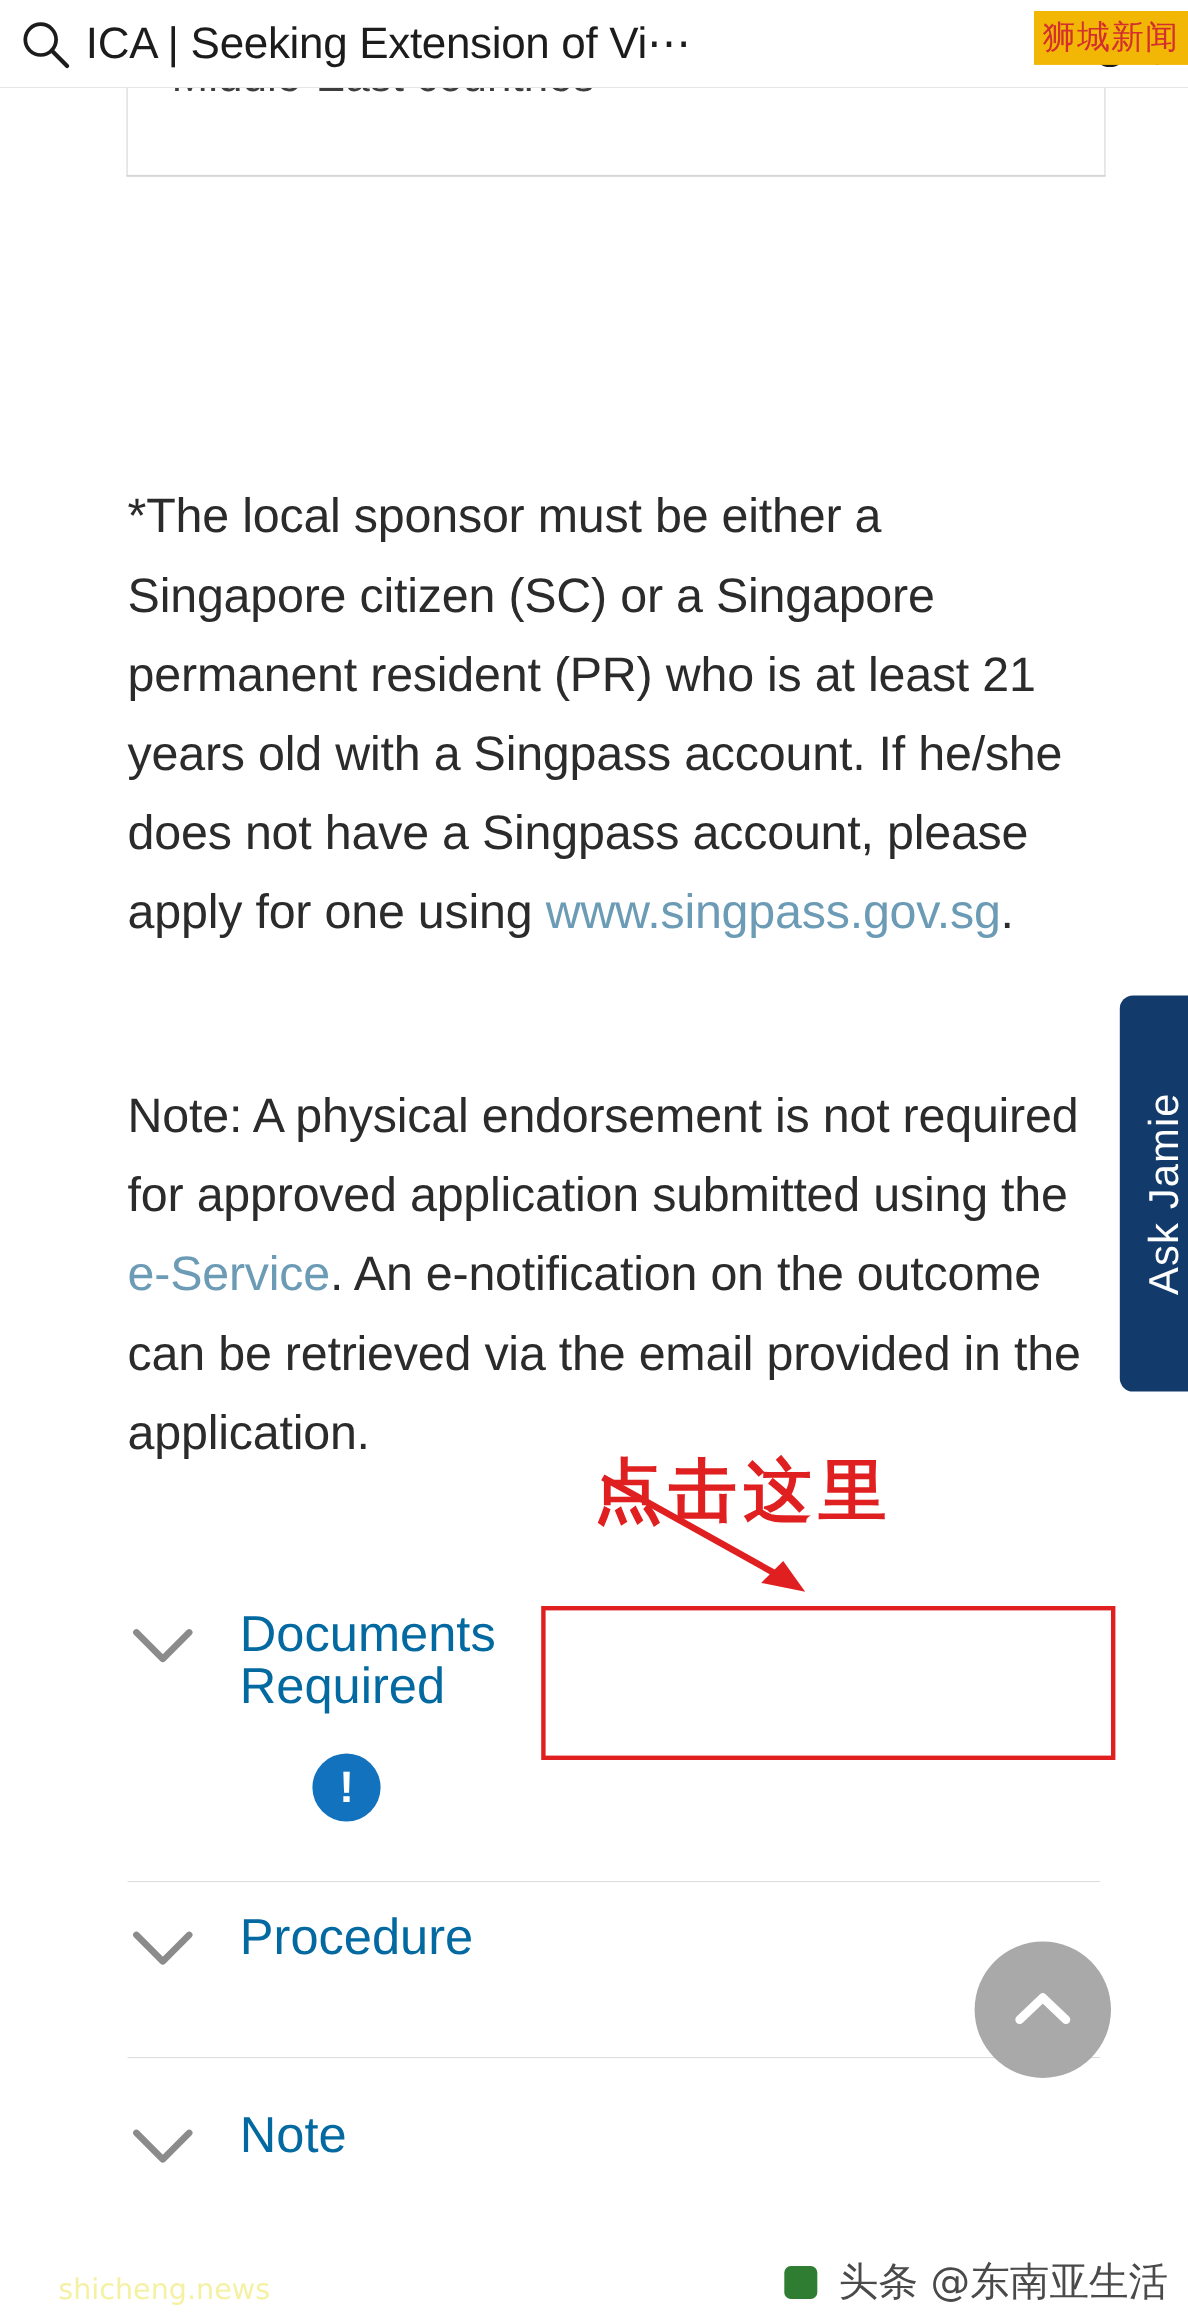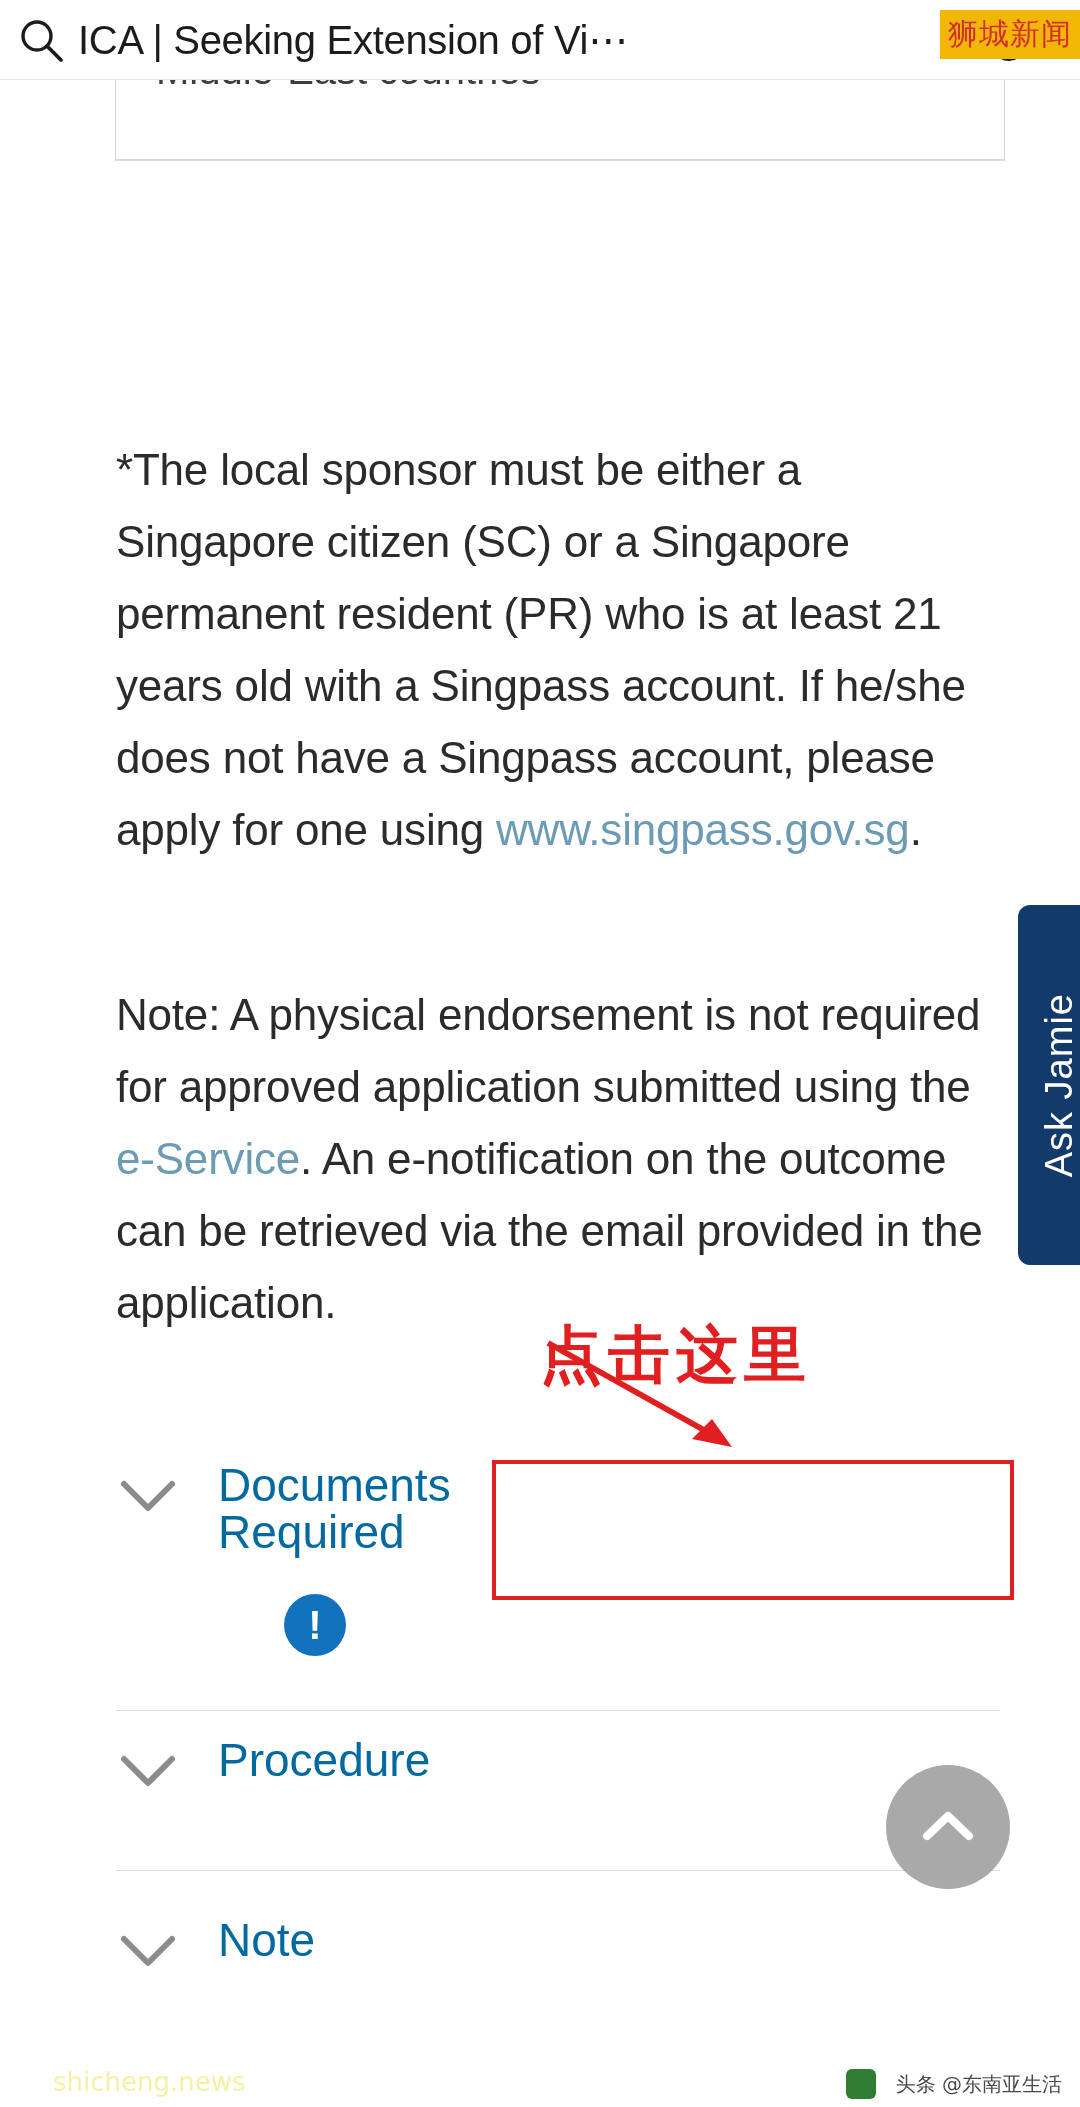--- a/index.html
+++ b/index.html
@@ -272,21 +272,21 @@
     color: #cfcfcf;
     opacity: 0.55;
     letter-spacing: 4px;
     font-family: "DejaVu Sans", sans-serif;
     pointer-events: none;
   }
   .wm-bottom {
     position: absolute;
     right: 18px;
     bottom: 8px;
-    font-size: 20px;
+    font-size: 36px;
     color: #4a4a4a;
     display: flex;
     align-items: center;
     gap: 20px;
     font-family: "DejaVu Sans", sans-serif;
   }
   .wm-bottom .dot {
     width: 30px; height: 30px;
     border-radius: 6px;
     background: #2e7d32;

